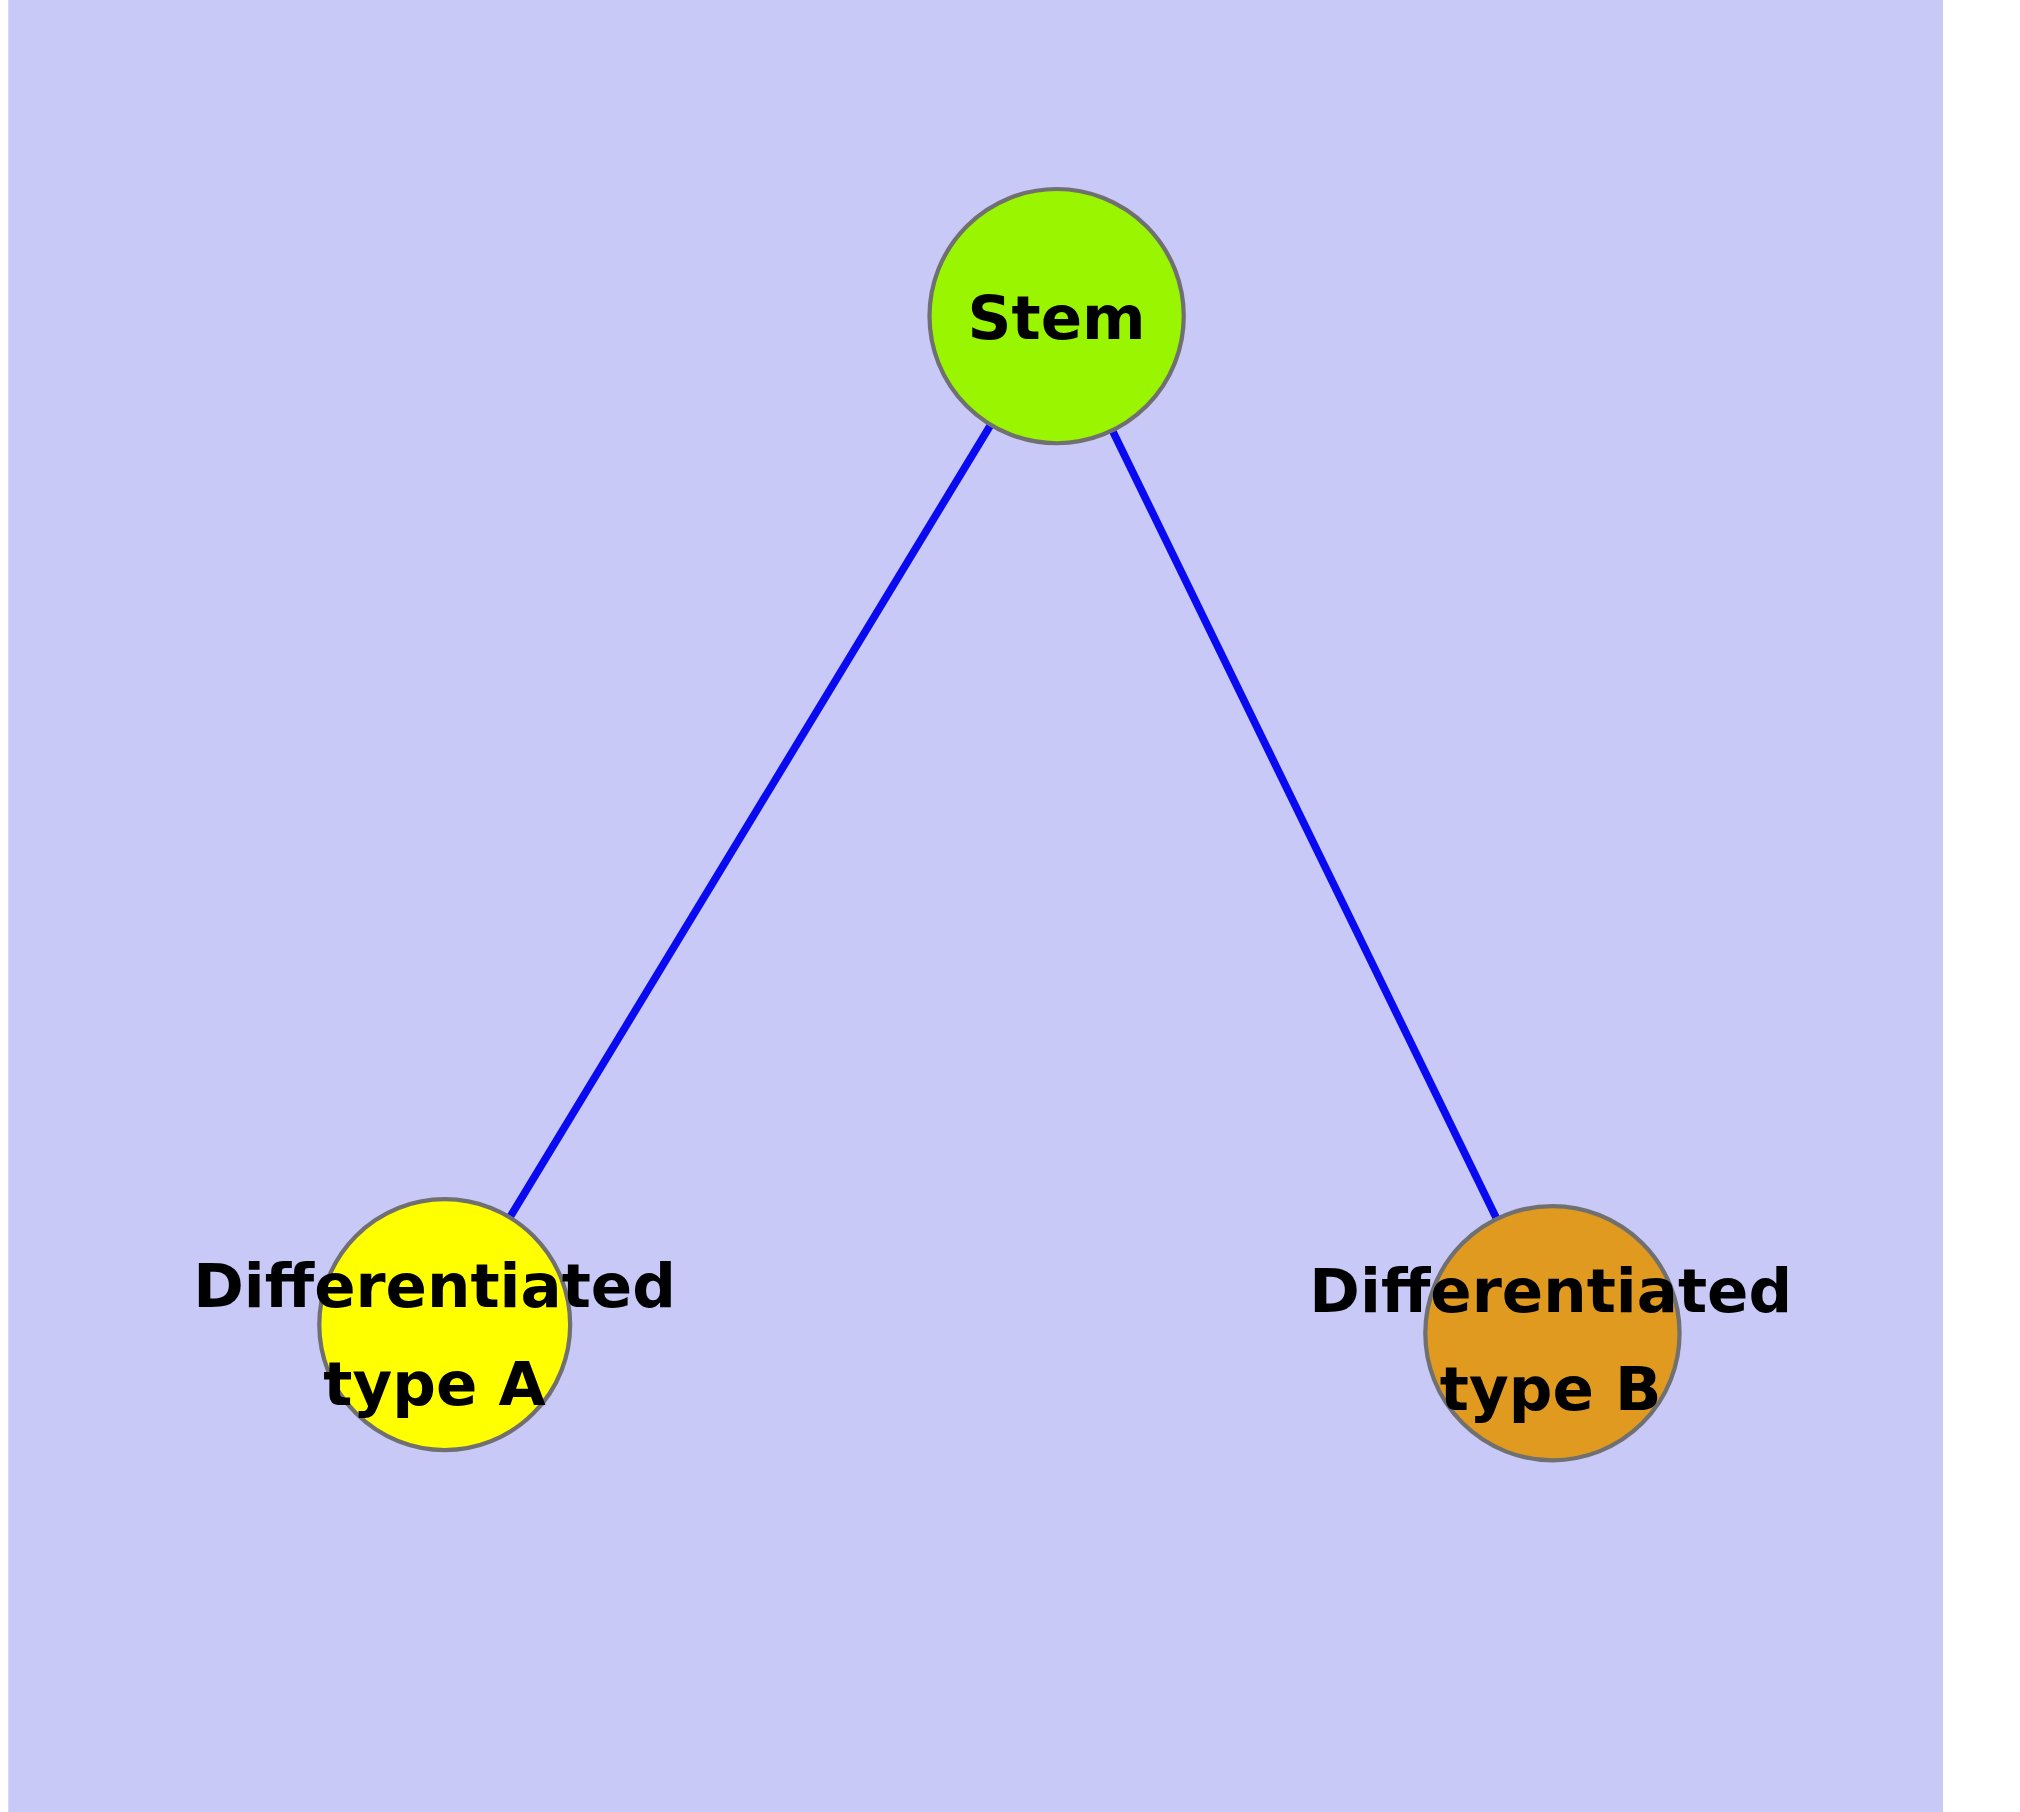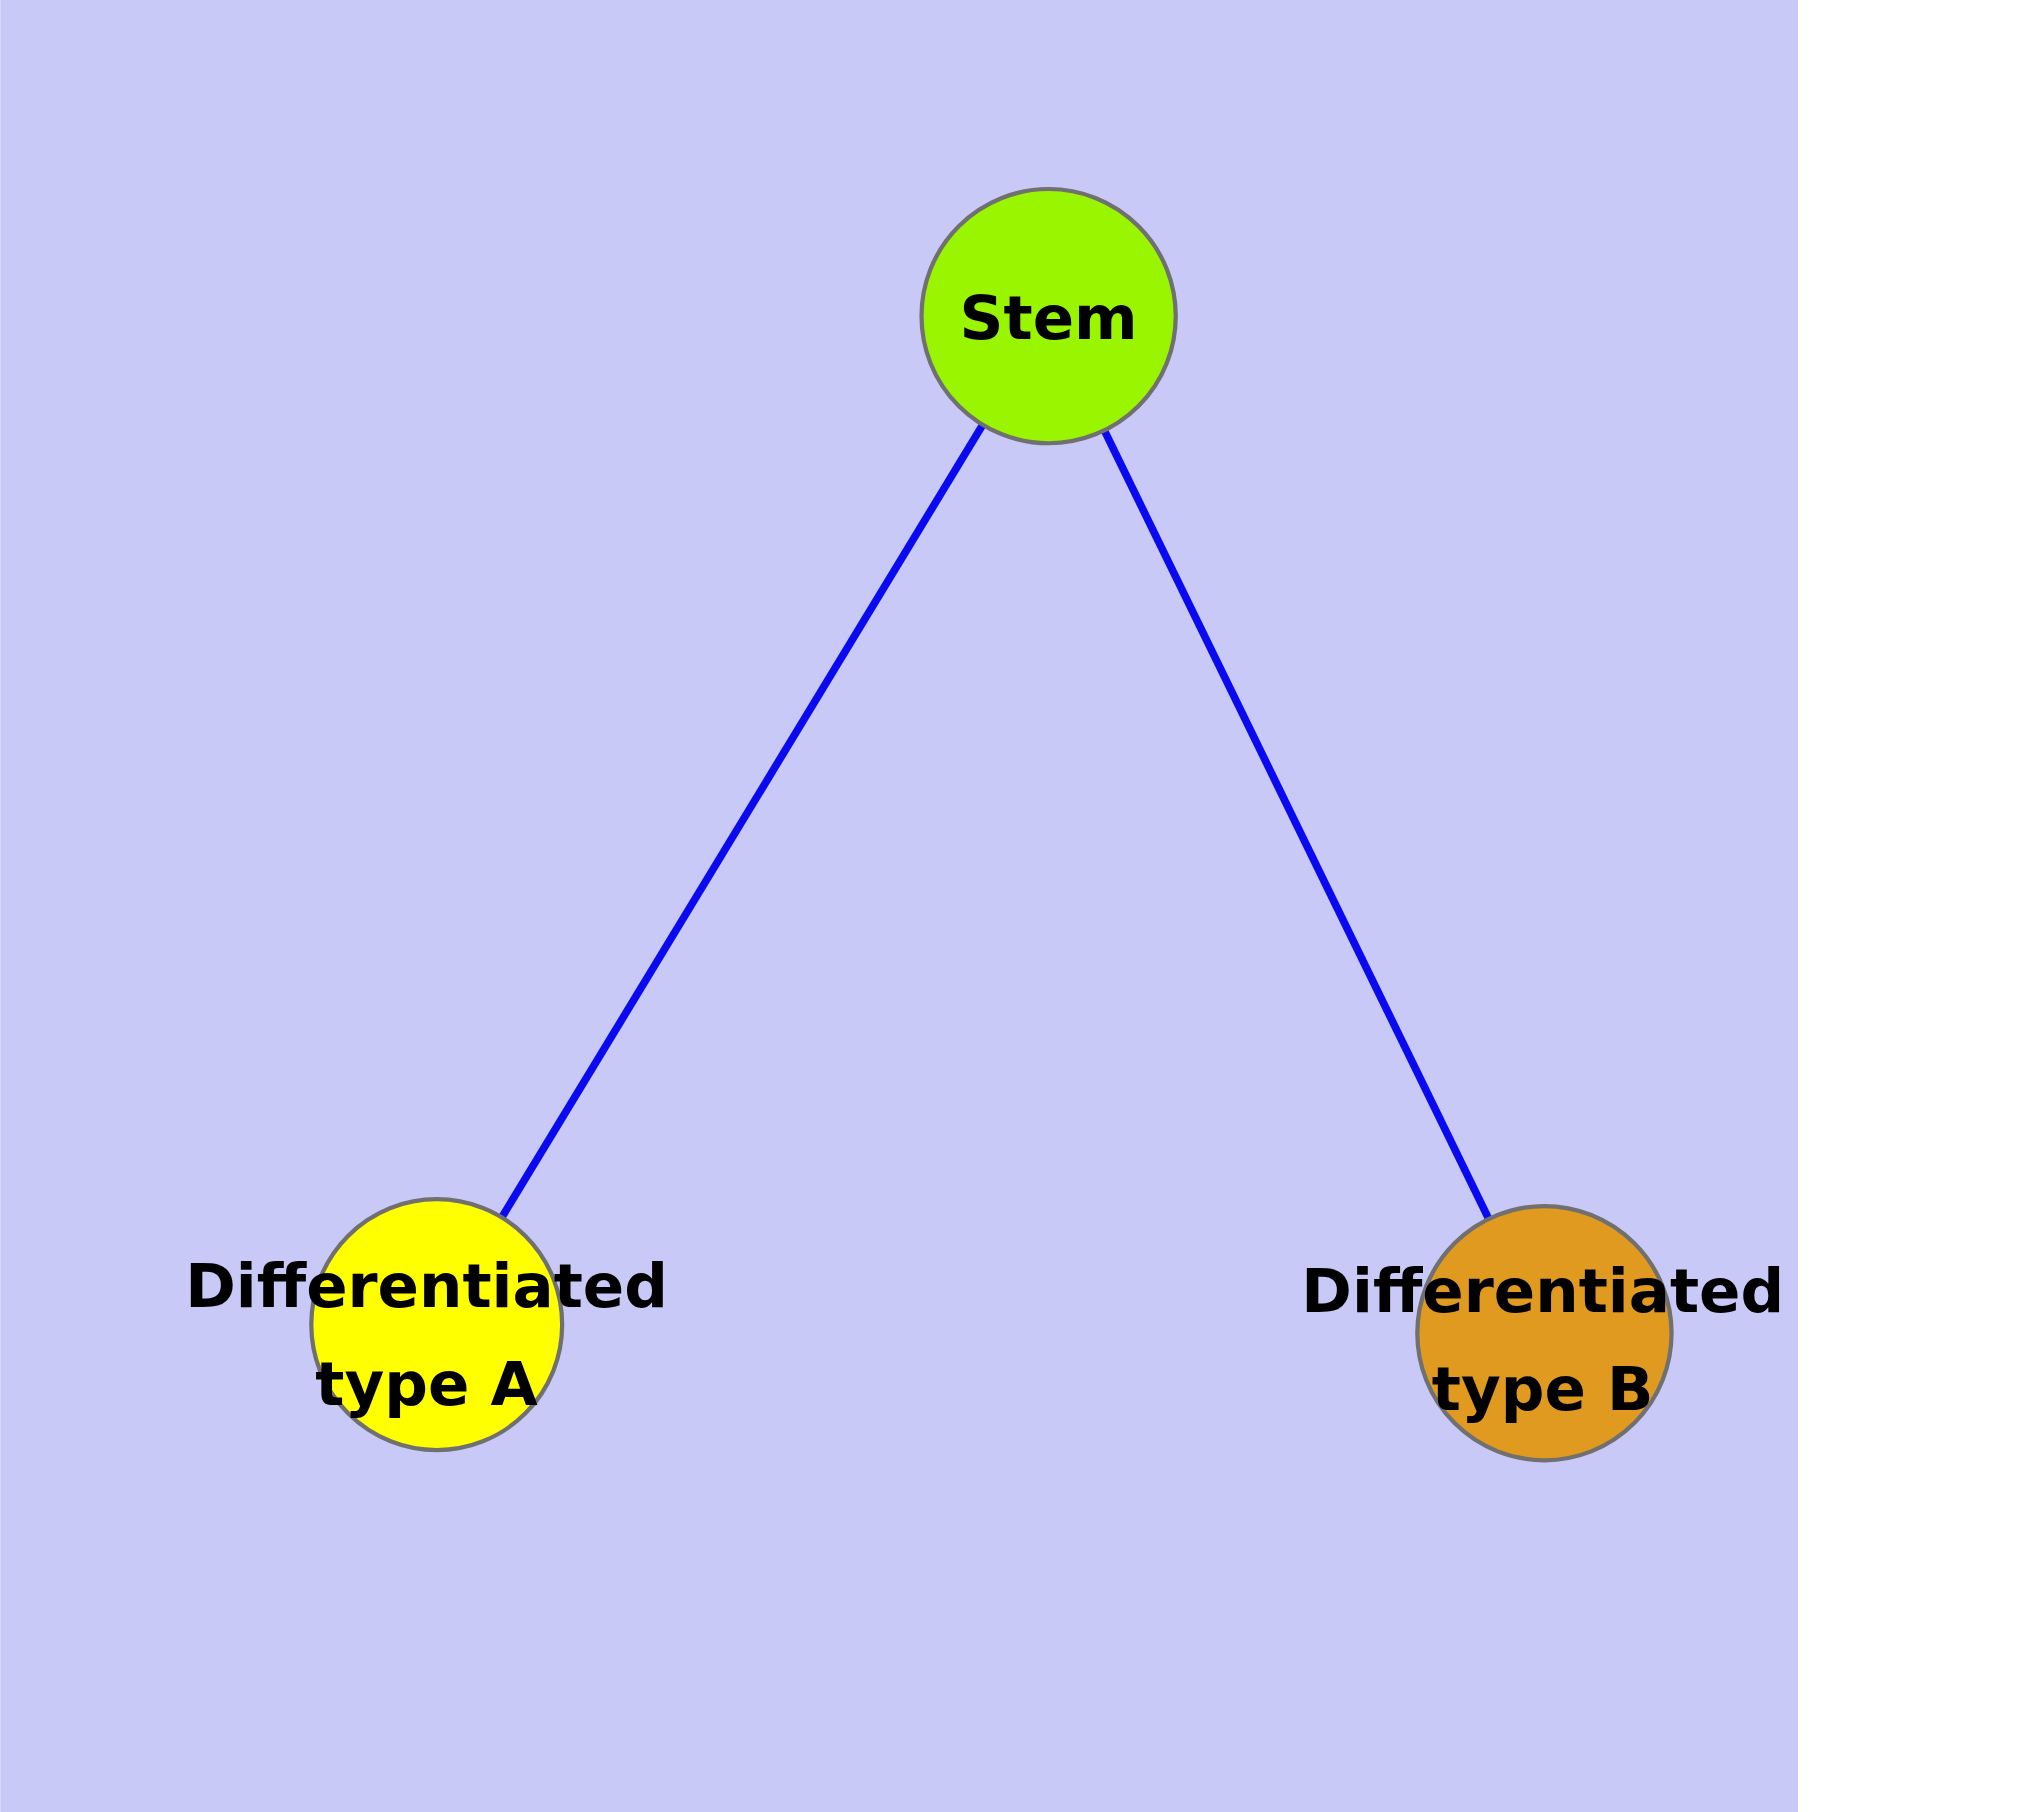--- a/index.html
+++ b/index.html
@@ -2,24 +2,25 @@
 <html style="font-size:13.6px"><head>
 <meta charset="utf-8">
 <style>
   html, body {
     margin: 0;
     padding: 0;
     background: #ffffff;
   }
   .canvas {
     position: relative;
-    width: 1798px;
+    width: 1935px;
     height: 1812px;
     overflow: hidden;
     font-family: "DejaVu Sans", "Liberation Sans", sans-serif;
+    margin-left: 8px;
   }
   svg { display: block; }
   .node-label {
     font-family: "DejaVu Sans", "Liberation Sans", sans-serif;
     font-weight: bold;
     font-size: 72px;
   }
 </style>
 </head>
 <body>

